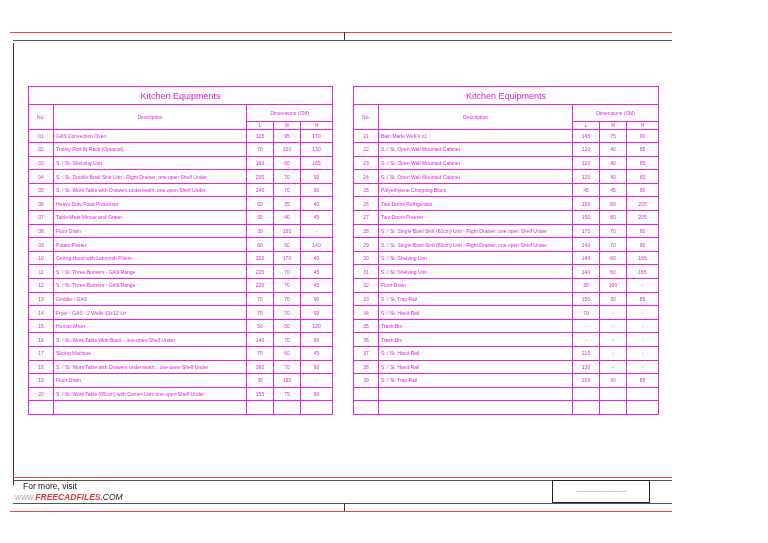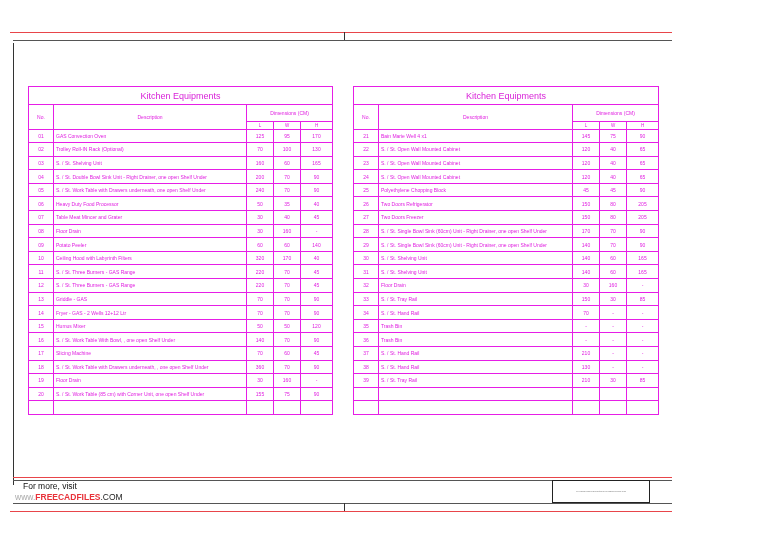--- a/index.html
+++ b/index.html
@@ -10,21 +10,21 @@
   .vline { position: absolute; width: 0; border-left: 1px solid #333; }
   .frame-left { position: absolute; left: 13px; top: 43px; height: 442px; border-left: 1px solid #333; }
   table.kt { position: absolute; border-collapse: collapse; table-layout: fixed; color: #e020e0; }
   table.kt td, table.kt th { border: 1px solid #e61ee6; padding: 0; text-align: center; font-weight: normal; font-size: 5px; height: 12.6px; overflow: hidden; white-space: nowrap; }
   table.kt th.title { font-size: 9px; height: 17px; color: #d81fd8; }
   table.kt th.hdr { font-size: 5px; }
   table.kt th.sub { height: 6.5px; font-size: 4.5px; }
   table.kt th.dimh { height: 16px; }
   table.kt td.desc { text-align: left; padding-left: 2px; }
   .footer-text { position: absolute; left: 15px; top: 481px; font-size: 8.5px; color: #111; line-height: 10px; margin-left: 8px; }
-  .footer-url { position: absolute; left: 15px; top: 492px; font-size: 8.5px; line-height: 10px; }
+  .footer-url { position: absolute; left: 15px; top: 492px; font-size: 8.5px; line-height: 10px; font-style: italic; }
   .www { color: #aaaaaa; }
   .brand { color: #e8323a; font-weight: bold; }
   .com { color: #222; }
   .stamp { position: absolute; left: 552px; top: 480px; width: 96px; height: 21px; border: 1px solid #222; font-size: 2.5px; color: #777; display: flex; align-items: center; justify-content: center; }
 </style>
 </head>
 <body>
 
 <div class="hline red" style="left:10px; top:32px; width:448px;"></div>
 <div class="hline red" style="left:458px; top:32px; width:214px;"></div>

